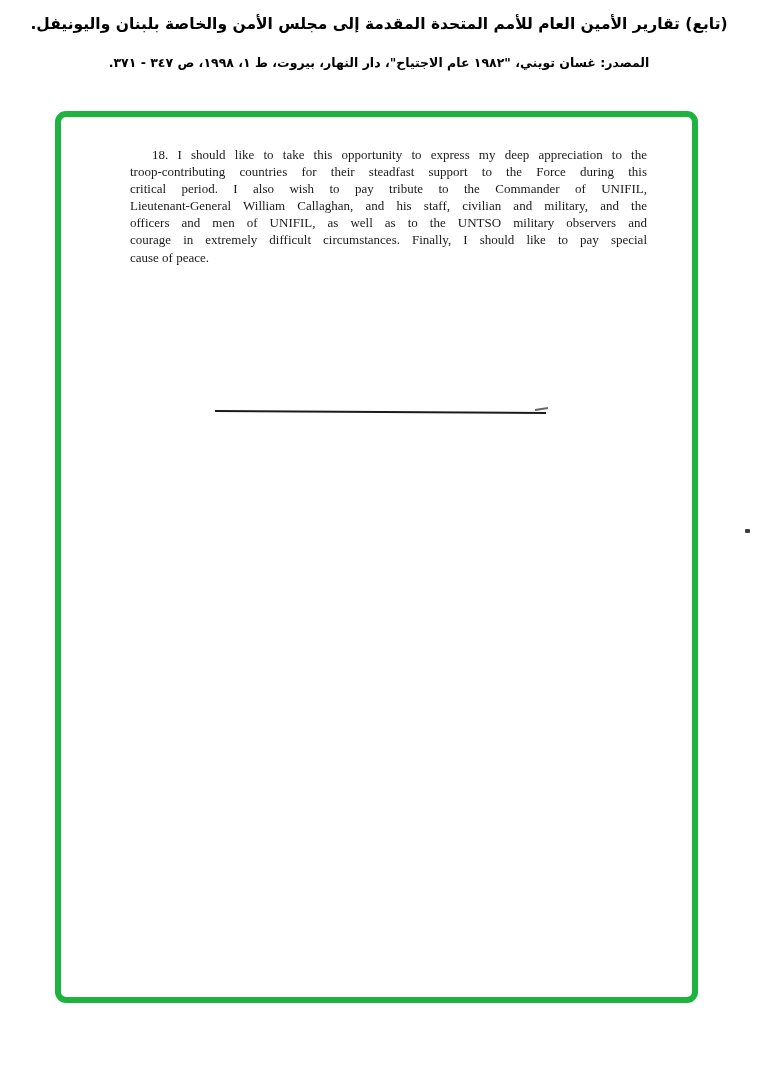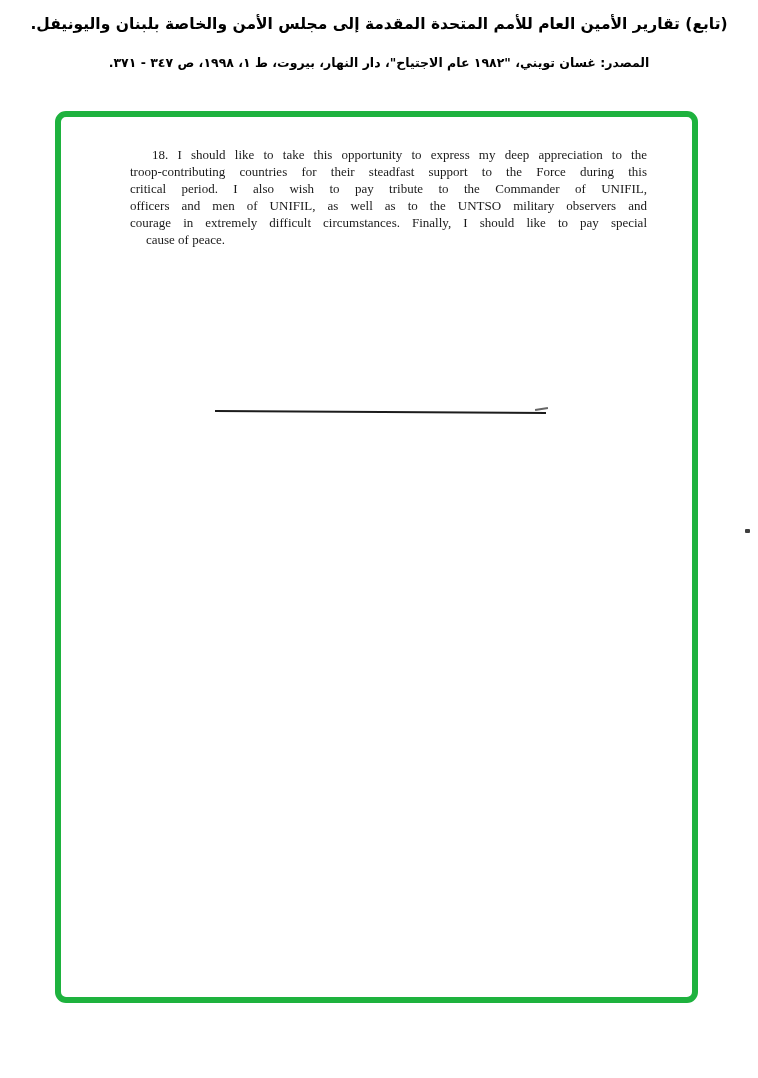--- a/index.html
+++ b/index.html
@@ -36,21 +36,21 @@
     position: absolute; left: 130px; top: 146px; width: 517px;
     color: #1a1a1a;
     font-family: "Liberation Serif", serif;
     font-size: 13px; line-height: 17.1px;
   }
   .jline {
     text-align: justify;
     text-align-last: justify;
   }
   .jline.first { text-indent: 22px; }
-  .jline.last  { text-align-last: left; margin-left: 16px; }
+  .jline.last  { text-align-last: left; }
 
   
   .rule {
     position: absolute; left: 215px; top: 411px;
     width: 331px; height: 2px;
     background: #1c1c1c;
     transform: rotate(0.35deg);
   }
   .rule-tail {
     position: absolute; left: 535px; top: 408px;
@@ -73,20 +73,21 @@
 <div class="hdr hdr-title">(تابع) تقارير الأمين العام للأمم المتحدة المقدمة إلى مجلس الأمن والخاصة بلبنان واليونيفل.</div>
 
 <div class="hdr hdr-source">المصدر: غسان تويني، "١٩٨٢ عام الاجتياح"، دار النهار، بيروت، ط ١، ١٩٩٨، ص ٣٤٧ - ٣٧١.</div>
 
 <div class="frame"></div>
 
 <div class="para">
   <div class="jline first">18. I should like to take this opportunity to express my deep appreciation to the</div>
   <div class="jline">troop-contributing countries for their steadfast support to the Force during this</div>
   <div class="jline">critical period. I also wish to pay tribute to the Commander of UNIFIL,</div>
+  <div class="jline">Lieutenant-General William Callaghan, and his staff, civilian and military, and the</div>
   <div class="jline">officers and men of UNIFIL, as well as to the UNTSO military observers and</div>
   <div class="jline">courage in extremely difficult circumstances. Finally, I should like to pay special</div>
   <div class="jline last">cause of peace.</div>
 </div>
 
 <div class="rule"></div>
 <div class="rule-tail"></div>
 <div class="speck"></div>
 
 </body></html>

